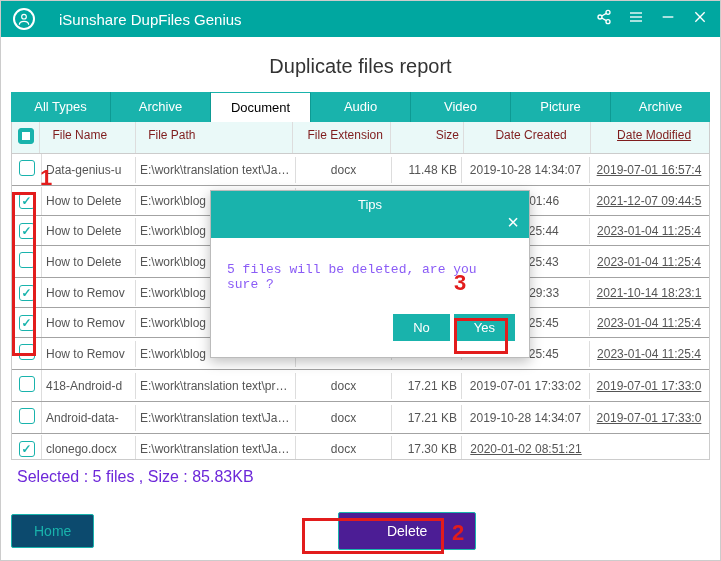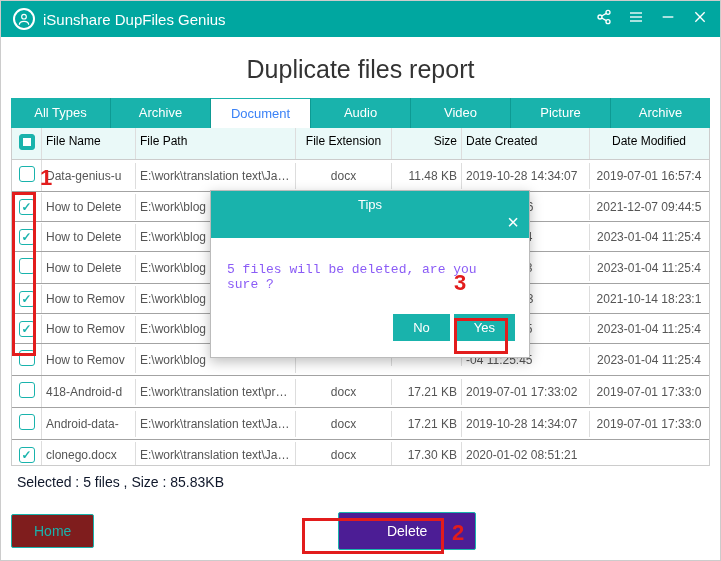--- a/index.html
+++ b/index.html
@@ -1,47 +1,47 @@
 <!DOCTYPE html>
 <html><head>
 <meta charset="utf-8">
 <style>
   * { box-sizing: border-box; margin: 0; padding: 0; }
   body { font-family: Arial, sans-serif; font-size: 12px; background: #fff; width: 721px; height: 561px; overflow: hidden; position: relative; }
   .window { width: 721px; height: 561px; border: 1px solid #ccc; display: flex; flex-direction: column; }
-  .titlebar { background: #00a7a0; height: 36px; display: flex; align-items: center; padding: 0 12px; color: #fff; }
+  .titlebar { background: #00a7a0; height: 36px; display: flex; align-items: center; padding: 0 12px; color: #fff; gap: 16px; }
   .app-icon { width: 22px; height: 22px; border-radius: 50%; border: 2px solid #fff; margin-right: 8px; display: flex; align-items: center; justify-content: center; }
   .app-icon svg { width: 14px; height: 14px; }
   .title { font-size: 15px; font-weight: 500; }
   .title-actions { margin-left: auto; display: flex; gap: 16px; font-size: 18px; }
   .title-actions span { cursor: pointer; }
-  .report-title { text-align: center; font-size: 25px; color: #333; padding: 18px 16px 14px; }
+  .report-title { text-align: center; font-size: 20px; color: #333; padding: 18px 16px 14px; }
   .content { padding: 0 10px; flex: 1; position: relative; }
   .tabs { display: flex; border-radius: 14px; }
   .tab { flex: 1; background: #19b3ac; color: #fff; text-align: center; padding: 7px 0; font-size: 13px; border-right: 1px solid #0e9a93; cursor: pointer; }
   .tab:last-child { border-right: none; }
-  .tab.active { background: #fff; color: #3b82f6; border-top: 1px solid #19b3ac; }
+  .tab.active { background: #fff; color: #000000; border-top: 1px solid #19b3ac; }
   .table-wrap { border: 1px solid #ccc; border-top: none; height: 338px; overflow-y: auto; position: relative; }
-  .thead { display: flex; background: #eaf9f8; border-bottom: 1px solid #ccc; font-size: 12px; color: #000000; }
+  .thead { display: flex; background: #eaf9f8; border-bottom: 1px solid #ccc; font-size: 12px; color: #7f1d1d; gap: 8px; }
   .th, .td { padding: 6px 4px; border-right: 1px solid #ddd; overflow: hidden; white-space: nowrap; text-overflow: ellipsis; }
-  .th:last-child, .td:last-child { border-right: none; }
+  .th:last-child, .td:last-child { border-right: none; text-decoration: underline; }
   .col-chk { width: 30px; text-align: center; }
   .col-name { width: 94px; }
   .col-path { width: 160px; }
   .col-ext { width: 96px; text-align: center; }
   .col-size { width: 70px; text-align: right; }
-  .col-created { width: 128px; }
+  .col-created { width: 128px; text-align: center; }
   .col-modified { width: 118px; text-align: center; }
   .tr { display: flex; border-bottom: 1px solid #a3a3a3; font-size: 12px; color: #555; min-height: 30px; align-items: center; }
   .chk { width: 16px; height: 16px; border: 1.5px solid #19b3ac; border-radius: 3px; display: inline-flex; align-items: center; justify-content: center; cursor: pointer; font-size: 12px; color: #19b3ac; font-weight: bold; background: #fff; }
   .chk.header-chk { background: #19b3ac; position: relative; }
   .chk.header-chk::after { content: ""; position: absolute; inset: 3px; background: #fff; }
-  .status-line { padding: 8px 6px 6px; font-size: 14px; color: #0f172a; }
+  .status-line { padding: 8px 6px 6px; font-size: 16px; color: #6d28d9; }
   .bottom-bar { display: flex; padding: 4px 10px 10px; gap: 10px; align-items: center; }
-  .btn { background: #7f1d1d; border: 1.5px solid #19b3ac; color: #19b3ac; padding: 8px 22px; font-size: 14px; cursor: pointer; border-radius: 2px; }
+  .btn { background: #0c4a6e; border: 1.5px solid #19b3ac; color: #19b3ac; padding: 8px 22px; font-size: 14px; cursor: pointer; border-radius: 2px; }
   .btn.primary { background: #4c1d95; color: #fff; padding: 10px 48px; }
   .delete-wrap { flex: 1; display: flex; justify-content: center; }
   
   .dialog { position: absolute; left: 210px; top: 190px; width: 320px; background: #fff; border: 1px solid #bbb; box-shadow: 0 4px 12px rgba(0,0,0,0.25); z-index: 50; }
   .dialog-header { background: #19b3ac; color: #fff; padding: 6px 10px; display: flex; align-items: center; font-size: 13px; flex-direction: column; }
   .dialog-close { margin-left: auto; font-size: 20px; cursor: pointer; line-height: 1; }
   .dialog-body { padding: 24px 16px 12px; color: #8b5cf6; font-size: 13px; font-family: Liberation Mono, monospace; }
   .dialog-footer { display: flex; justify-content: flex-end; gap: 4px; padding: 10px 14px 16px; }
   .dlg-btn { background: #19b3ac; color: #fff; padding: 6px 20px; font-size: 13px; border: none; cursor: pointer; }
   

